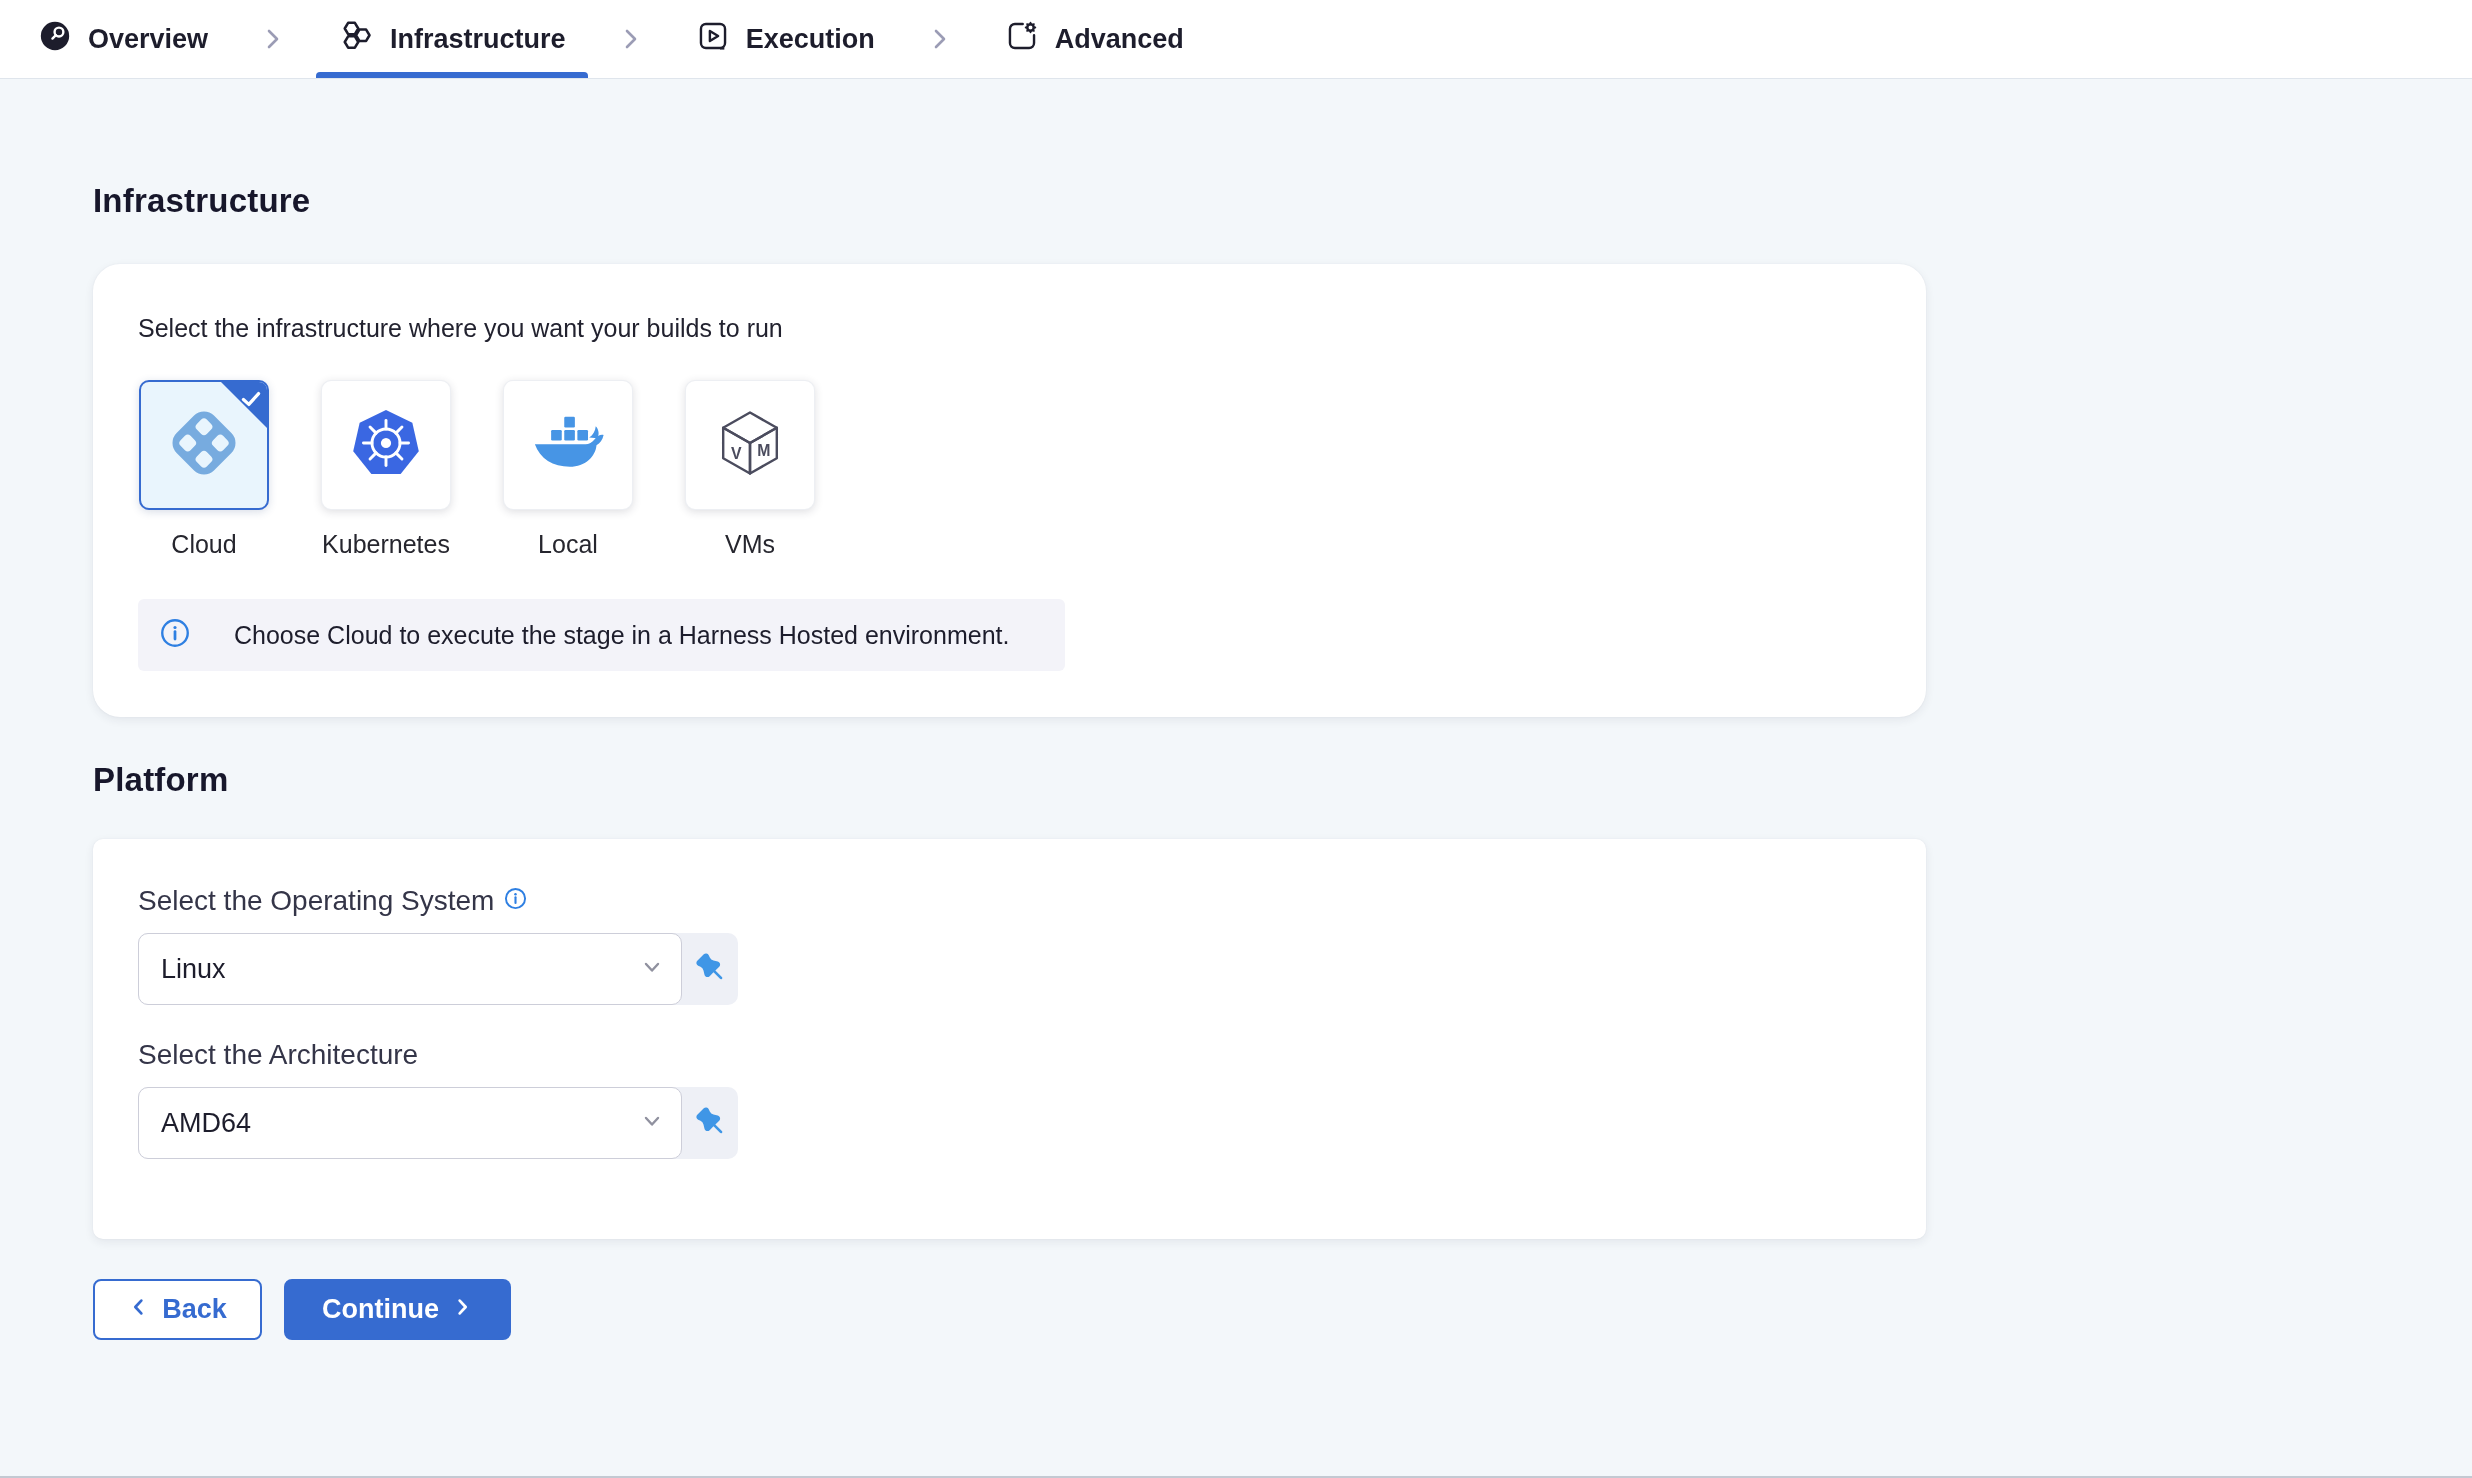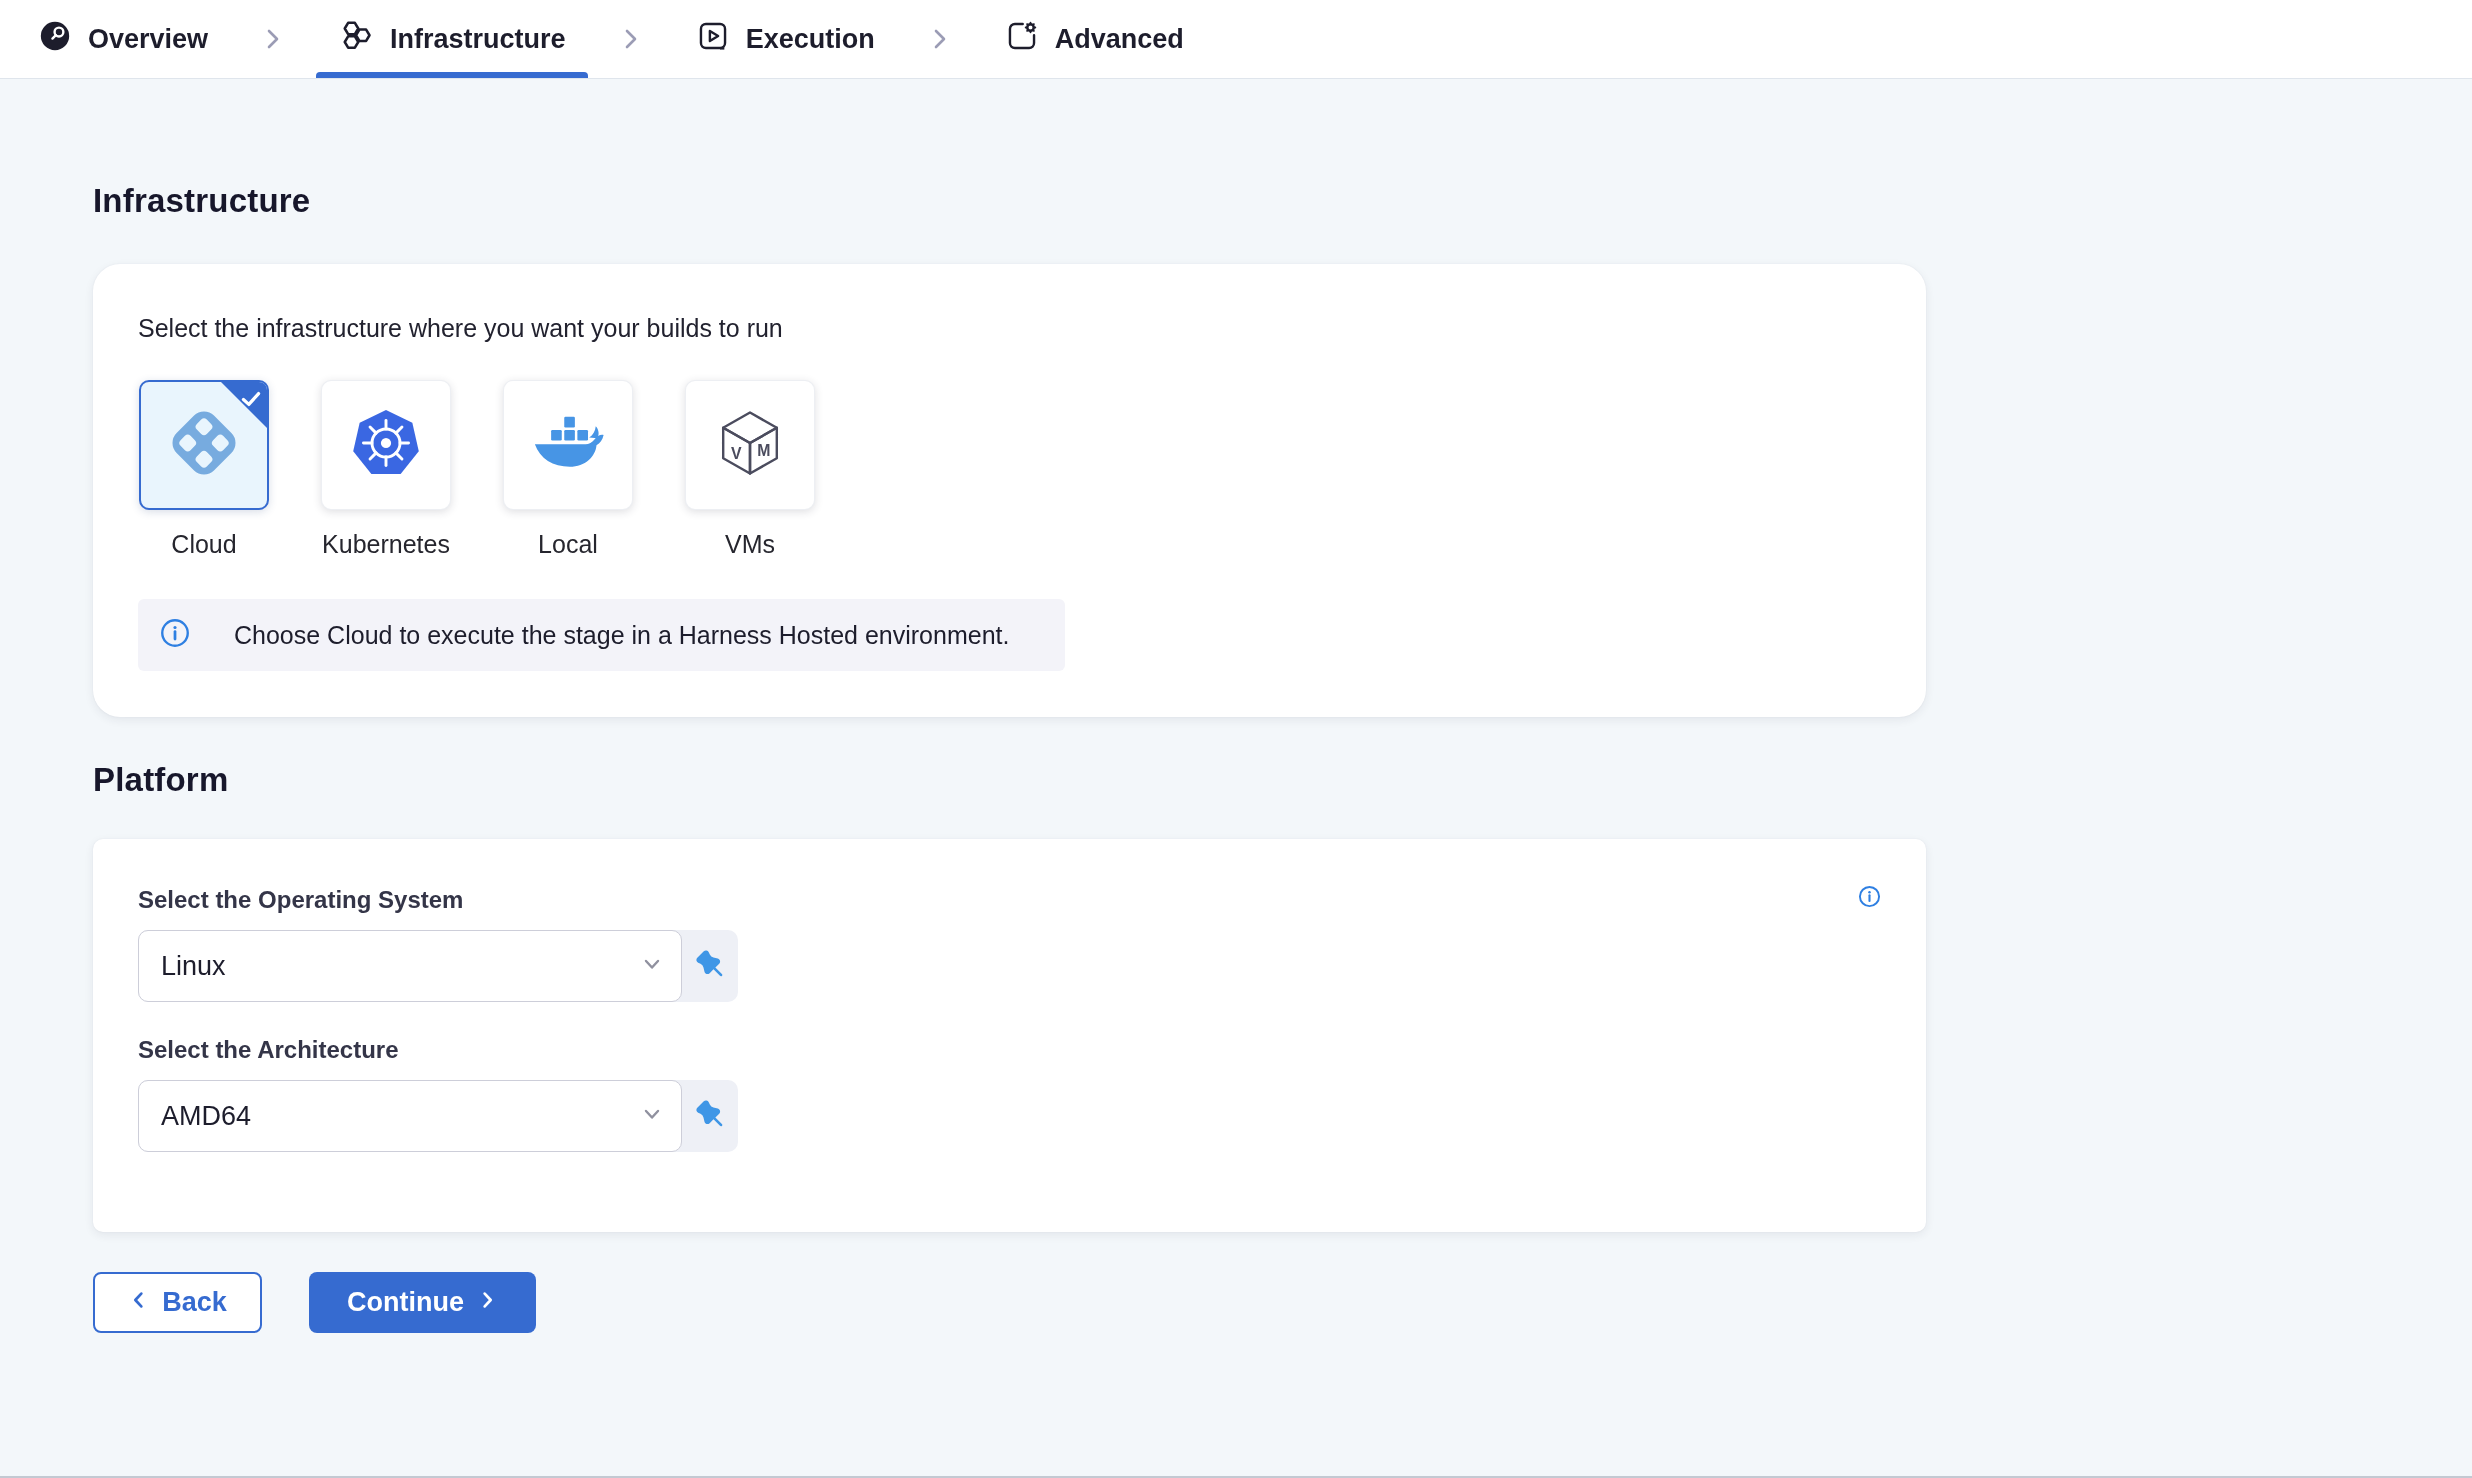--- a/index.html
+++ b/index.html
@@ -76,41 +76,41 @@
   .info-strip {
     margin-top:40px; height:72px; width:fit-content;
     background:#f3f3f9; border-radius:6px;
     display:flex; align-items:center; gap:44px; padding:0 56px 0 22px;
   }
   .info-strip .msg { font-size:25px; color:#1d1d2c; }
 
   
   .field-label {
     display:flex; align-items:center; gap:10px;
-    font-size:24px; font-weight:700; color:#343548; margin-bottom:16px;justify-content:space-between;
+    font-size:28px; font-weight:400; color:#343548; margin-bottom:16px;
   }
   .field + .field { margin-top:34px; }
   .select-group {
     display:flex; align-items:stretch; width:fit-content;
     background:#eef0f6; border-radius:10px;
   }
   .select {
     width:544px; height:72px; background:#fff;
     border:1px solid #cdced9; border-radius:10px;
     display:flex; align-items:center; justify-content:space-between;
     padding:0 16px 0 22px; cursor:pointer;
   }
   .select .value { font-size:27px; color:#1d1d2c; }
   .pin-btn {
     width:56px; display:flex; align-items:center; justify-content:center;
     cursor:pointer; border-radius:0 10px 10px 0;
   }
 
   
-  .footer-actions { display:flex; gap:47px; margin:40px 0 0 93px; }
+  .footer-actions { display:flex; gap:22px; margin:40px 0 0 93px; }
   .btn {
     height:61px; border-radius:8px; display:flex; align-items:center;
     justify-content:center; gap:12px; font-size:27px; font-weight:700;
     cursor:pointer; font-family:"Liberation Sans",sans-serif;
   }
   .btn-back {
     width:169px; background:#ffffff; color:#366bd0; border:2px solid #366bd0;
   }
   .btn-continue {
     width:227px; background:#366bd0; color:#ffffff; border:none;

